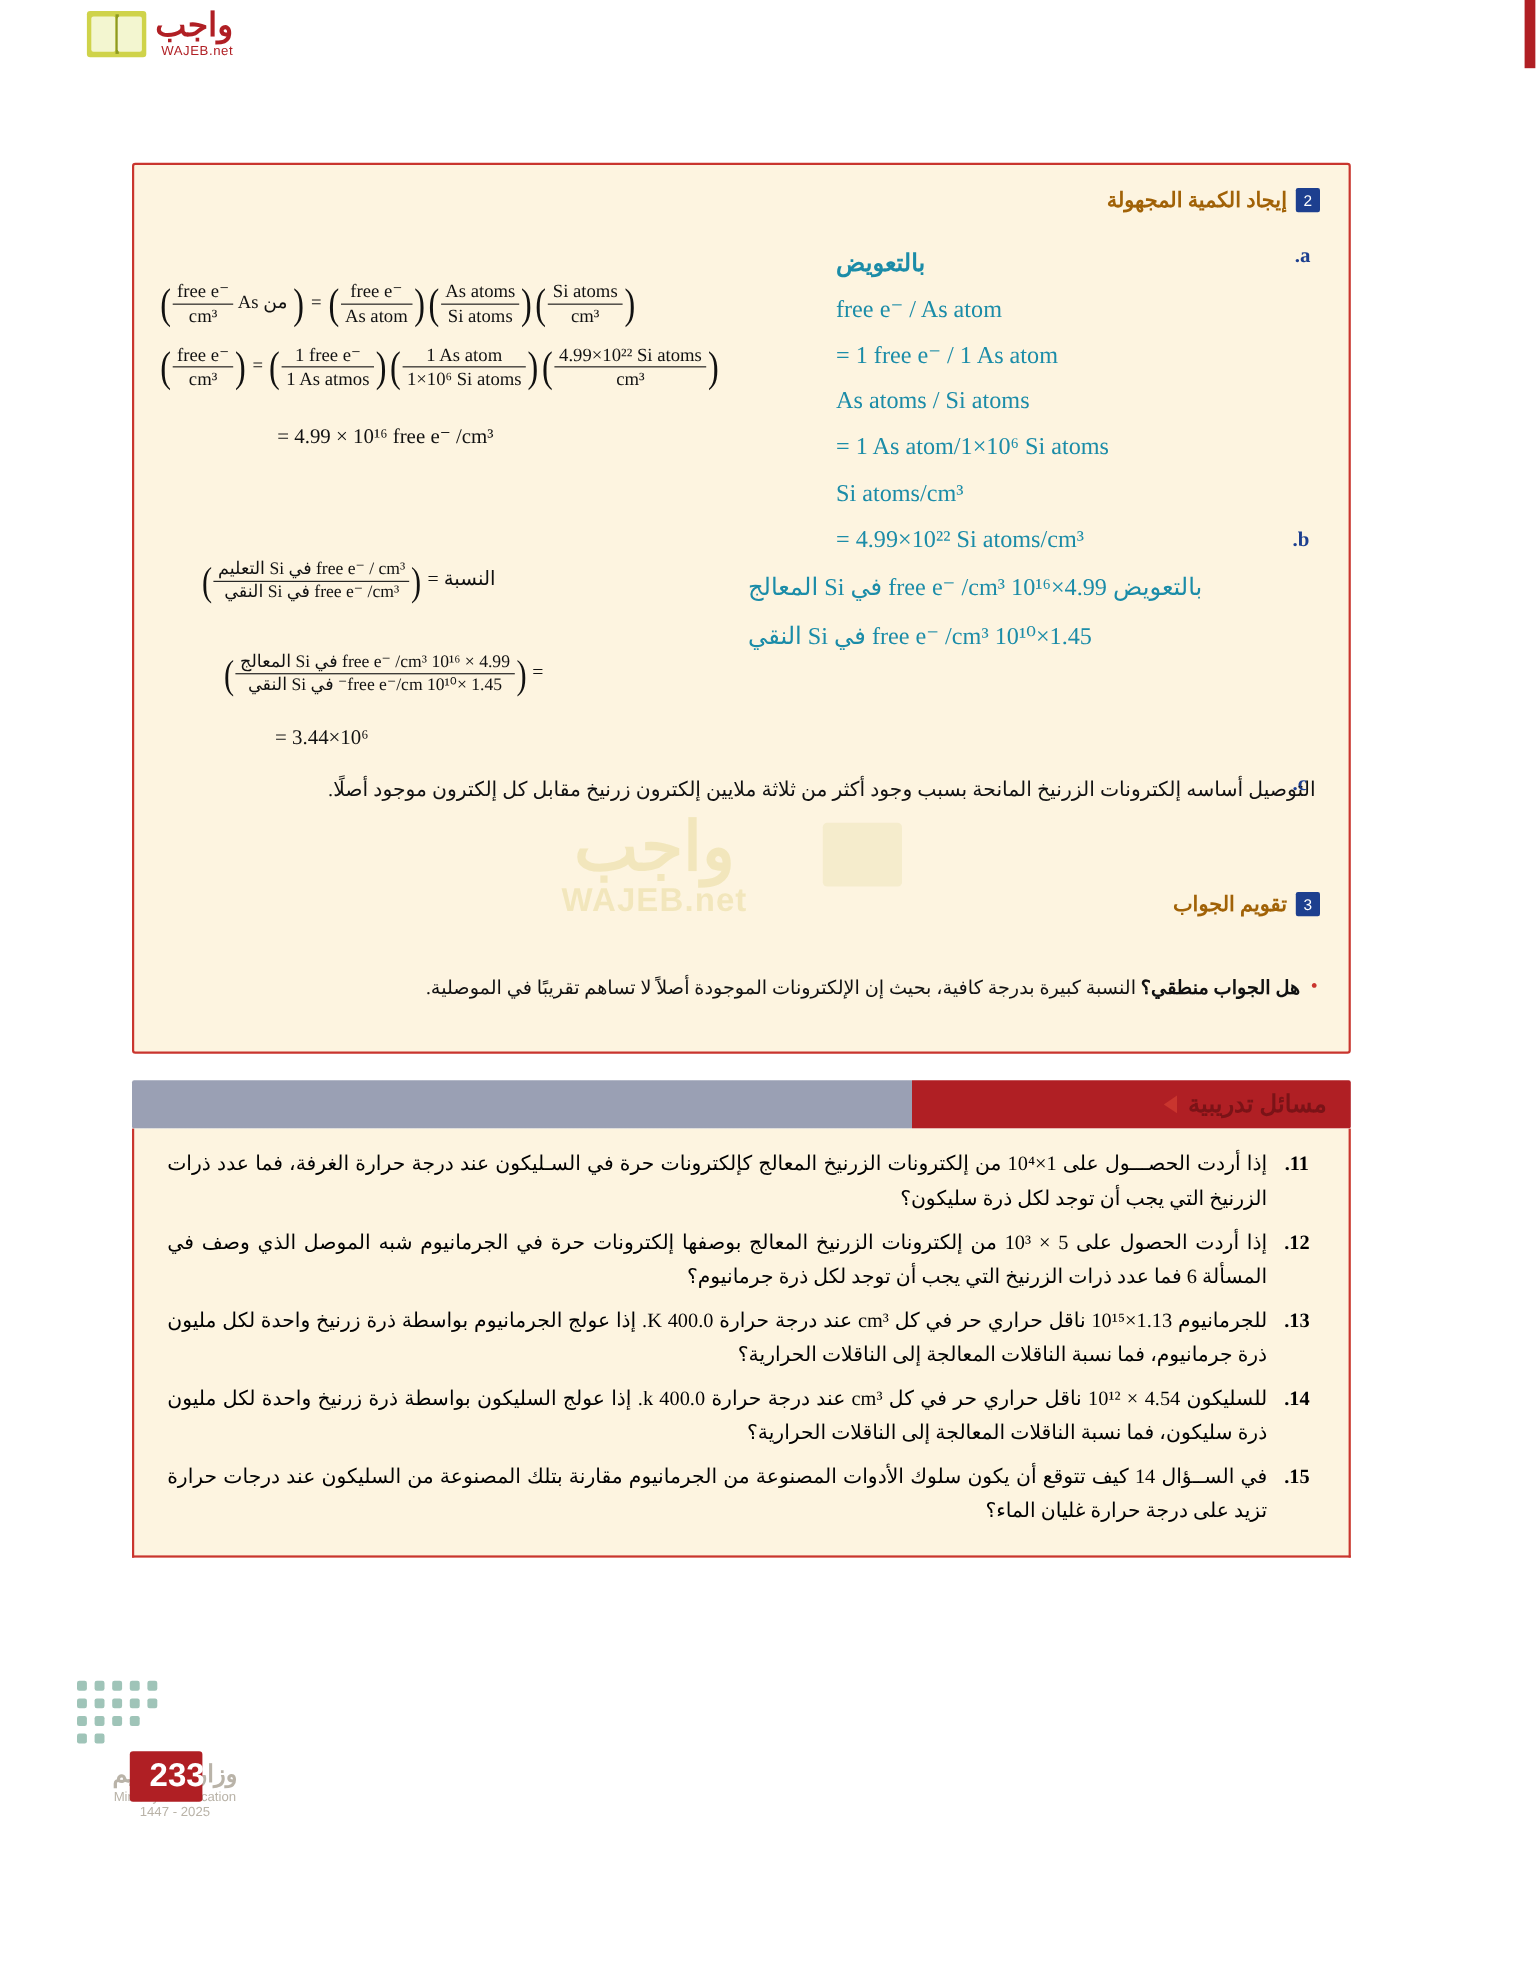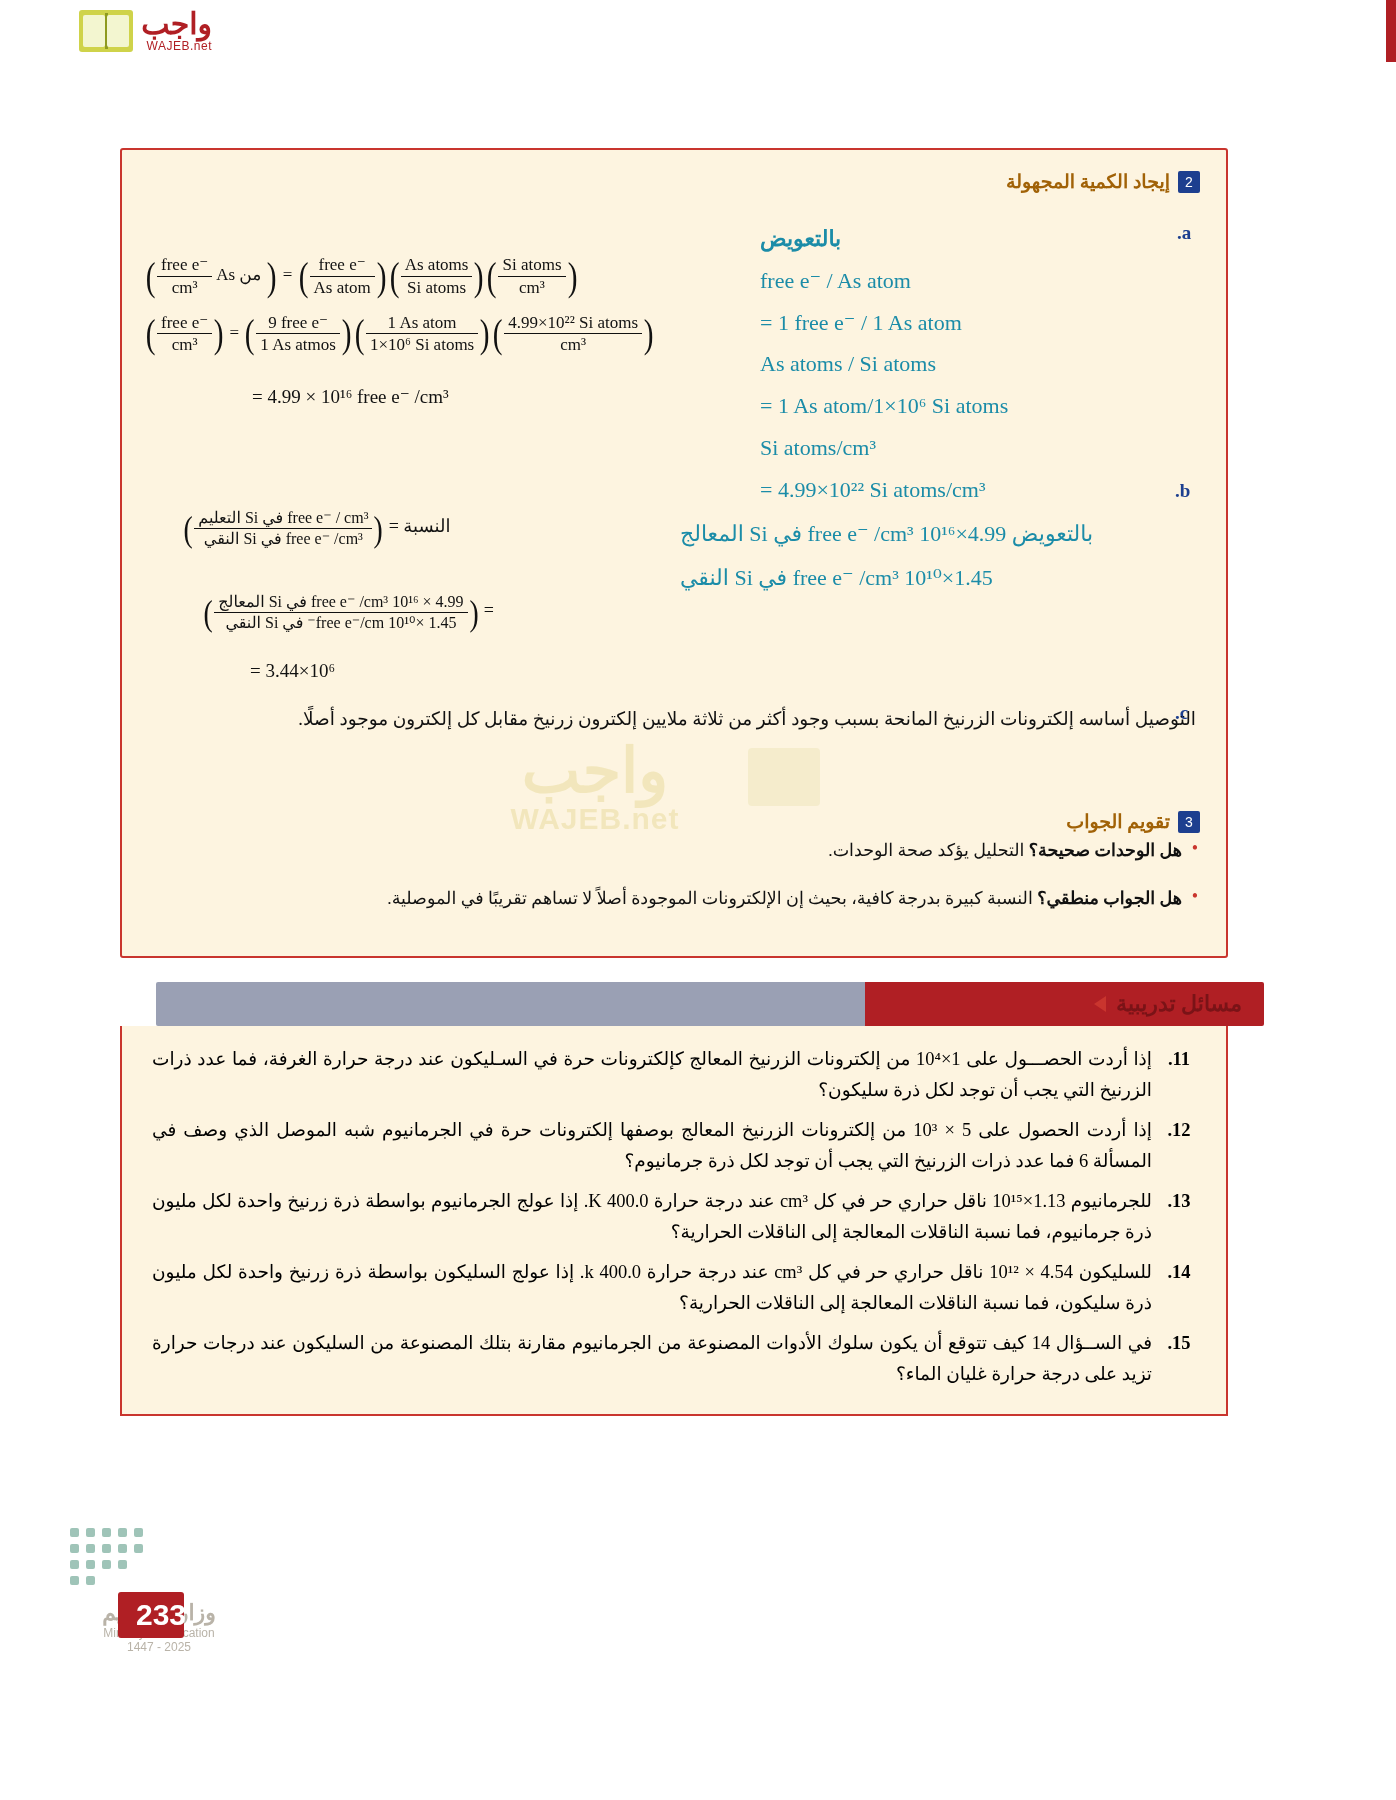--- a/index.html
+++ b/index.html
@@ -189,21 +189,20 @@
   }
 
   
   .practice-header {
     position:absolute;
     top: 982px; left: 120px;
     width: 1108px; height: 44px;
     background: linear-gradient(to left, #b01f24 0 36%, #9aa0b4 36% 100%);
     display:flex; align-items:center; justify-content:flex-start;
     border-radius: 2px;
-    margin-left: 36px;
   }
   .practice-header .title {
     color:#7a1317;
     font-weight:bold;
     font-size: 22px;
     margin-right: 22px;
     display:flex; align-items:center; gap:10px;
     direction: rtl;
   }
   .tri-icon {
@@ -328,21 +327,21 @@
     </span><span class="paren">)</span>
   </div>
 
   <div class="math" style="top:162px; left:22px; font-size:17px;">
     <span class="paren">(</span><span class="frac">
       <span class="num">free e⁻</span>
       <span class="den">cm³</span>
     </span><span class="paren">)</span>
     <span>=</span>
     <span class="paren">(</span><span class="frac">
-      <span class="num">9 free e⁻</span>
+      <span class="num">1 free e⁻</span>
       <span class="den">1 As atmos</span>
     </span><span class="paren">)</span><span class="paren">(</span><span class="frac">
       <span class="num">1 As atom</span>
       <span class="den">1×10⁶ Si atoms</span>
     </span><span class="paren">)</span><span class="paren">(</span><span class="frac">
       <span class="num">4.99×10²² Si atoms</span>
       <span class="den">cm³</span>
     </span><span class="paren">)</span>
   </div>
 
@@ -374,24 +373,20 @@
   <div class="math" style="top:510px; left:128px; font-size:19px;">= 3.44×10⁶</div>
 
   <div class="part-label" style="top:552px; left:1053px;">c.</div>
   <div class="note-line" style="top:552px; width:1000px;">التوصيل أساسه إلكترونات الزرنيخ المانحة بسبب وجود أكثر من ثلاثة ملايين إلكترون زرنيخ مقابل كل إلكترون موجود أصلًا.</div>
 
   <div class="step-head" style="position:absolute; top:640px; right:0;">
     <span class="step-num">3</span>
     <span class="step-title">تقويم الجواب</span>
   </div>
 
-  <div class="bullet-line" style="top:690px; width:980px;">
-    <span class="bold-q">هل الوحدات صحيحة؟</span>
-    <span>التحليل يؤكد صحة الوحدات.</span>
-  </div>
   <div class="bullet-line" style="top:738px; width:980px;">
     <span class="bold-q">هل الجواب منطقي؟</span>
     <span>النسبة كبيرة بدرجة كافية، بحيث إن الإلكترونات الموجودة أصلاً لا تساهم تقريبًا في الموصلية.</span>
   </div>
 
 </div>
 
 <div class="watermark">
   <div class="wm-ar">واجب</div>
   <div class="wm-en">WAJEB.net</div>

